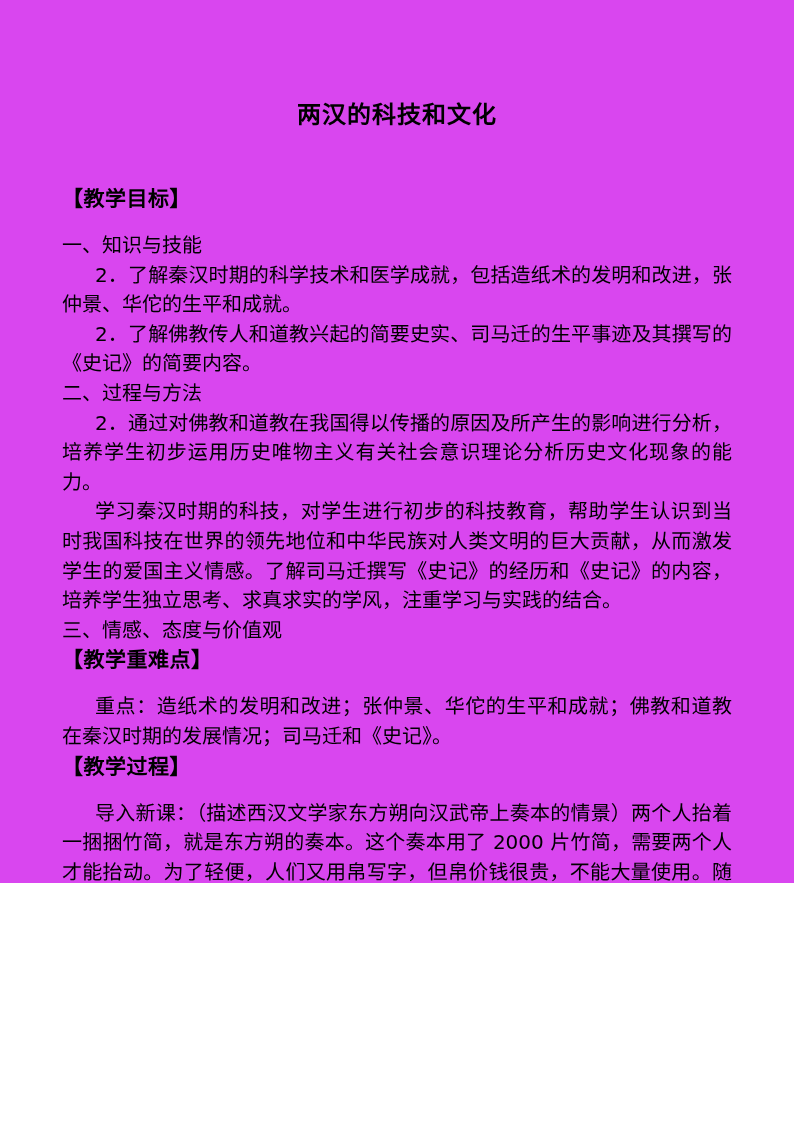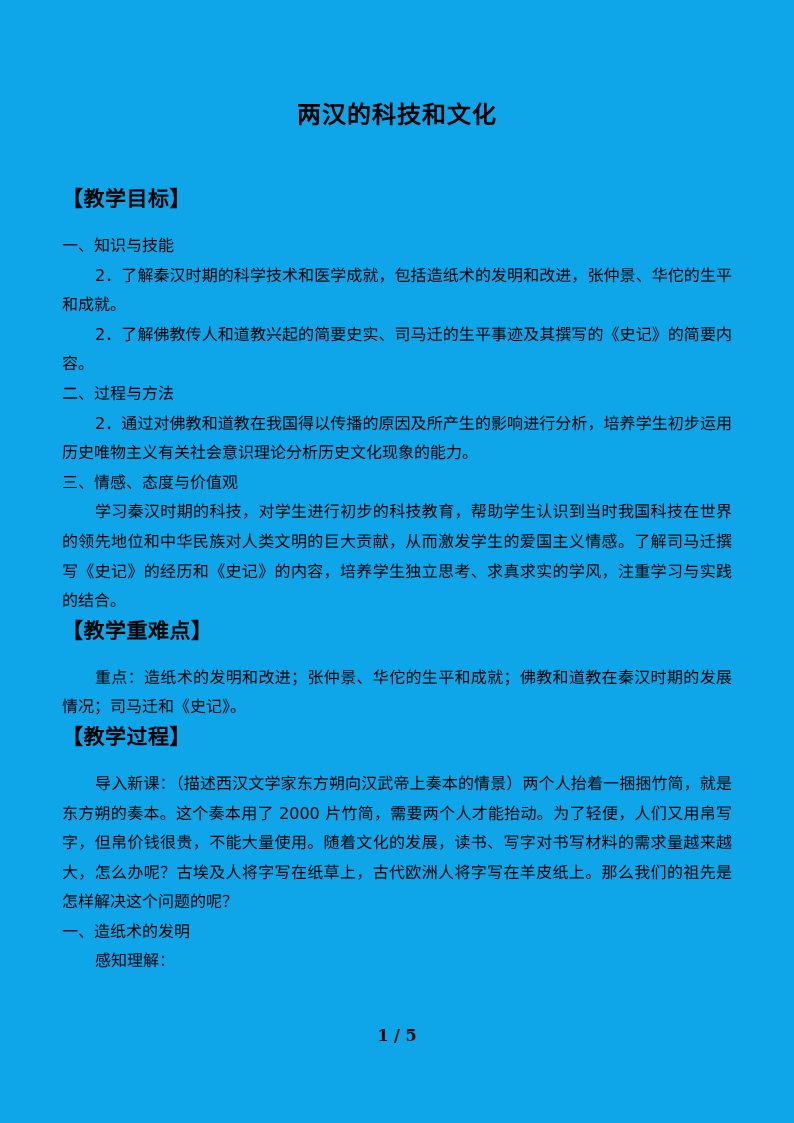--- a/index.html
+++ b/index.html
@@ -7,23 +7,23 @@
     padding: 0;
     background: #ffffff;
   }
   body {
     font-family: "DejaVu Sans", "Liberation Sans", sans-serif;
     color: #000000;
   }
   .page {
     position: relative;
     width: 794px;
-    height: 1123px;
+    height: 883px;
     margin: 0 auto;
-    background: #0ea5e9;
+    background: #d946ef;
     overflow: hidden;
     box-sizing: border-box;
   }
   .doc-title {
     position: absolute;
     top: 100px;
     left: 0;
     width: 794px;
     text-align: center;
     font-family: "DejaVu Serif", "Liberation Serif", serif;
@@ -45,21 +45,21 @@
     line-height: 30px;
     margin: 0;
     padding: 0;
     letter-spacing: 0.5px;
   }
   .gap-after {
     margin-bottom: 17px;
   }
   .para {
     font-family: "DejaVu Sans", "Liberation Sans", sans-serif;
-    font-size: 16px;
+    font-size: 20px;
     line-height: 29.6px;
     margin: 0;
     padding: 0;
     text-align: justify;
     text-justify: inter-ideograph;
     letter-spacing: 0px;
     word-break: break-all;
   }
   .indent {
     text-indent: 33px;
@@ -87,22 +87,22 @@
   <div class="doc-title">两汉的科技和文化</div>
 
   <div class="body-block">
 
     <div class="sec-heading gap-after">【教学目标】</div>
     <p class="para noindent">一、知识与技能</p>
     <p class="para indent">2．了解秦汉时期的科学技术和医学成就，包括造纸术的发明和改进，张仲景、华佗的生平和成就。</p>
     <p class="para indent">2．了解佛教传人和道教兴起的简要史实、司马迁的生平事迹及其撰写的《史记》的简要内容。</p>
     <p class="para noindent">二、过程与方法</p>
     <p class="para indent">2．通过对佛教和道教在我国得以传播的原因及所产生的影响进行分析，培养学生初步运用历史唯物主义有关社会意识理论分析历史文化现象的能力。</p>
+    <p class="para indent">学习秦汉时期的科技，对学生进行初步的科技教育，帮助学生认识到当时我国科技在世界的领先地位和中华民族对人类文明的巨大贡献，从而激发学生的爱国主义情感。了解司马迁撰写《史记》的经历和《史记》的内容，培养学生独立思考、求真求实的学风，注重学习与实践的结合。</p>
     <p class="para noindent">三、情感、态度与价值观</p>
-    <p class="para indent">学习秦汉时期的科技，对学生进行初步的科技教育，帮助学生认识到当时我国科技在世界的领先地位和中华民族对人类文明的巨大贡献，从而激发学生的爱国主义情感。了解司马迁撰写《史记》的经历和《史记》的内容，培养学生独立思考、求真求实的学风，注重学习与实践的结合。</p>
 
     <div class="sec-heading gap-after">【教学重难点】</div>
     <p class="para indent">重点：造纸术的发明和改进；张仲景、华佗的生平和成就；佛教和道教在秦汉时期的发展情况；司马迁和《史记》。</p>
 
     <div class="sec-heading gap-after">【教学过程】</div>
     <p class="para indent">导入新课：（描述西汉文学家东方朔向汉武帝上奏本的情景）两个人抬着一捆捆竹简，就是东方朔的奏本。这个奏本用了 2000 片竹简，需要两个人才能抬动。为了轻便，人们又用帛写字，但帛价钱很贵，不能大量使用。随着文化的发展，读书、写字对书写材料的需求量越来越大，怎么办呢？古埃及人将字写在纸草上，古代欧洲人将字写在羊皮纸上。那么我们的祖先是怎样解决这个问题的呢？</p>
     <p class="para noindent">一、造纸术的发明</p>
     <p class="para indent">感知理解：</p>
 
   </div>

